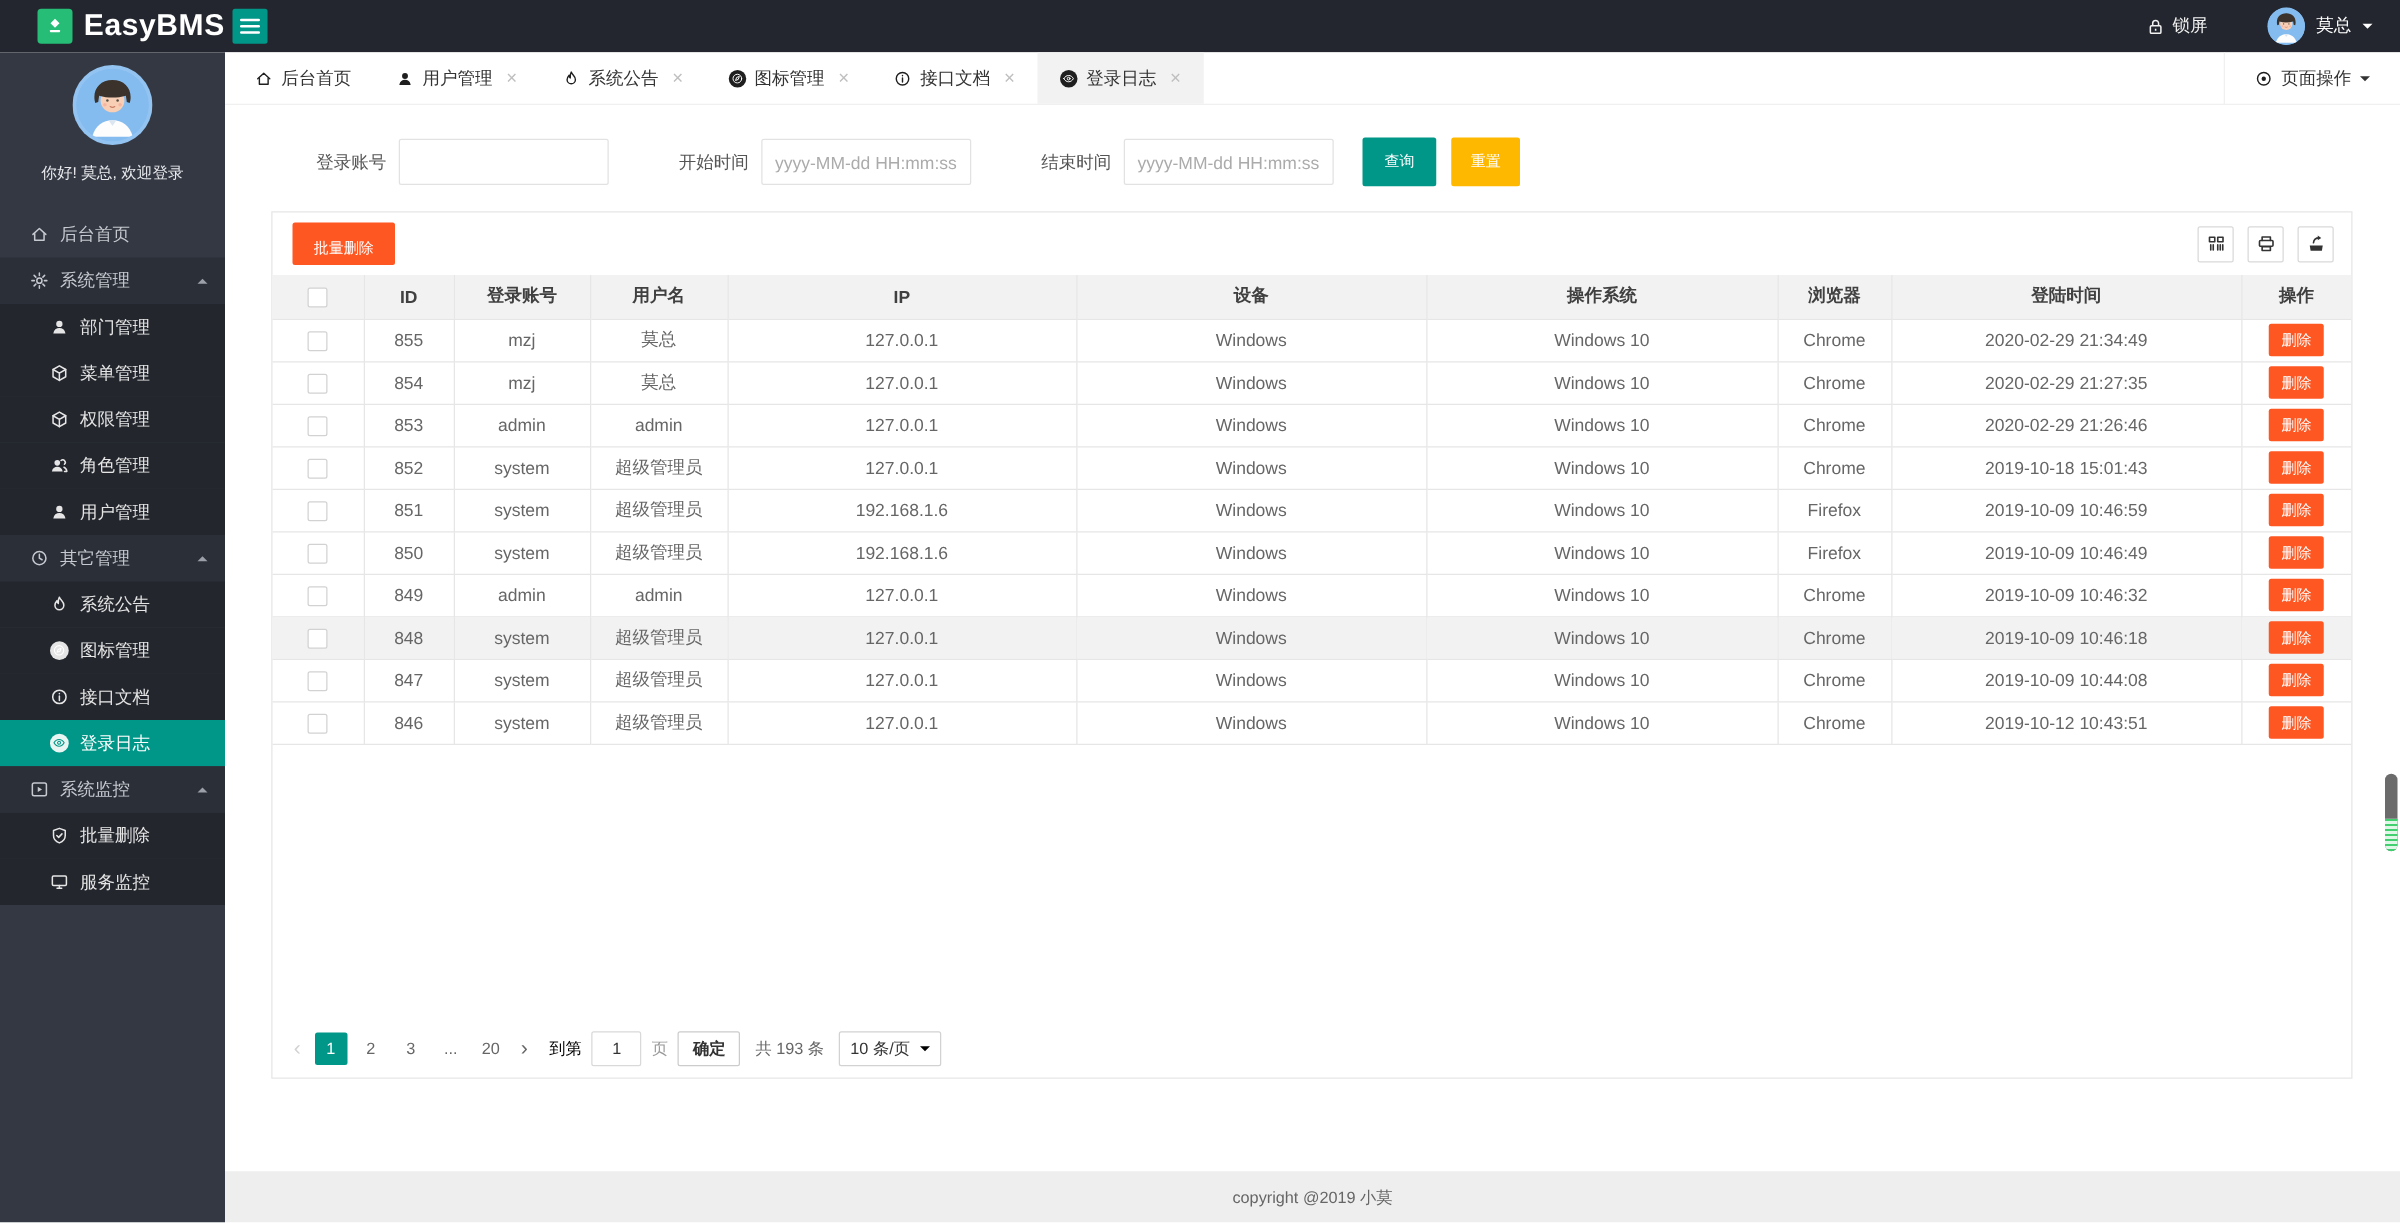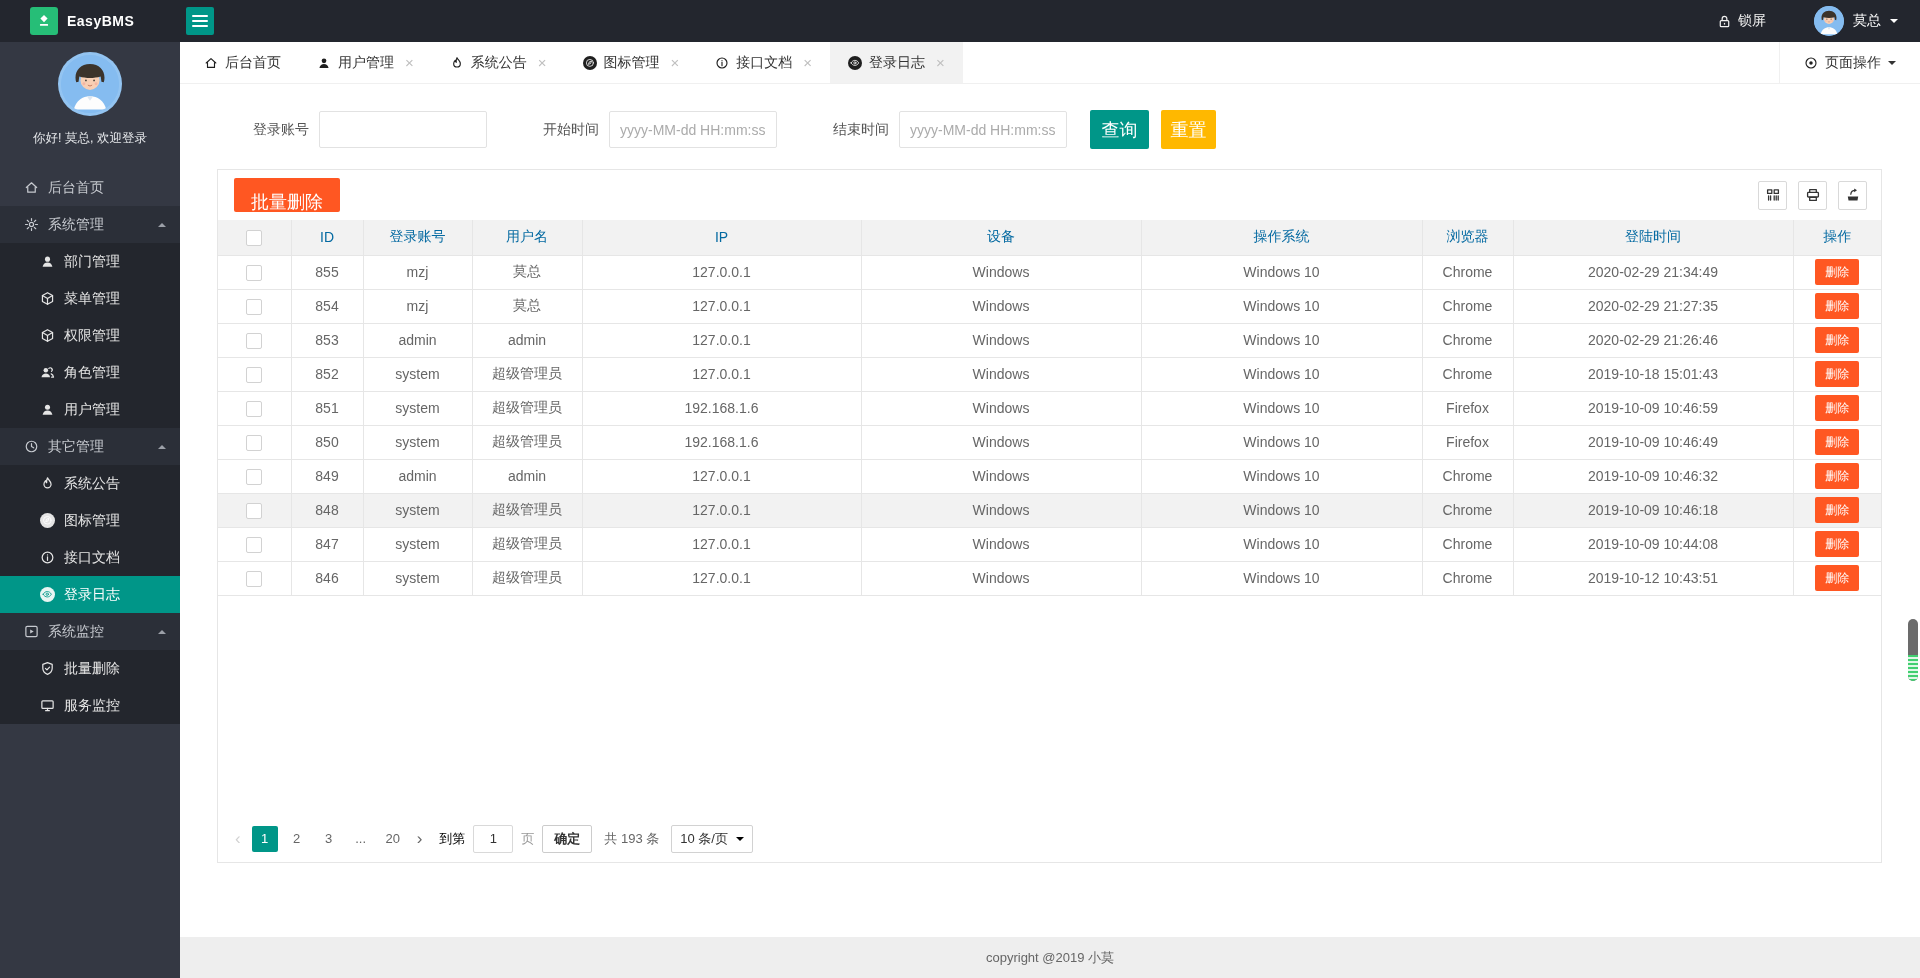--- a/index.html
+++ b/index.html
@@ -12,21 +12,21 @@
   body{
     width:1920px;height:978px;overflow:hidden;background:#fff;
     font-family:"Liberation Sans","DejaVu Sans",sans-serif;color:#333;
   }
   .app{width:1920px;height:978px;display:flex;flex-direction:column;}
 
   
   .topbar{height:42px;background:var(--header-bg);display:flex;align-items:center;color:#fff;flex:0 0 42px;}
   .brand{width:180px;display:flex;align-items:center;padding-left:30px;gap:9px;}
   .logo-mark{width:28px;height:28px;border-radius:3px;background:#26BE77;display:flex;align-items:center;justify-content:center;}
-  .logo-text{font-size:14px;font-weight:bold;letter-spacing:.5px;}
+  .logo-text{font-size:24px;font-weight:bold;letter-spacing:.5px;}
   .burger{width:28px;height:28px;margin-left:6px;border:none;border-radius:2px;background:var(--accent);
     display:flex;flex-direction:column;justify-content:center;gap:3px;align-items:center;cursor:pointer;padding:0;}
   .burger i{display:block;width:16px;height:2px;background:#fff;border-radius:1px;}
   .top-right{margin-left:auto;display:flex;align-items:center;}
   .lock{display:flex;align-items:center;gap:6px;font-size:14px;color:#f2f2f2;cursor:pointer;margin-right:48px;}
   .userbox{display:flex;align-items:center;gap:9px;font-size:14px;cursor:pointer;padding-right:22px;}
   .avatar{border-radius:50%;overflow:hidden;background:#85BCF0;display:block;}
   .avatar-sm{width:30px;height:30px;}
   .avatar svg{display:block;width:100%;height:100%;}
   .caret-down{width:0;height:0;border:4px solid transparent;border-top-color:currentColor;margin-top:4px;}
@@ -63,34 +63,34 @@
   .page-actions .ico{width:14px;height:14px;color:#1f1f1f;}
 
   .content{flex:1;position:relative;min-height:0;}
 
   
   .filter-row{display:flex;align-items:center;margin:26px 0 0 73px;}
   .f-label{font-size:14px;color:#555;margin-right:10px;white-space:nowrap;}
   .f-label.gap{margin-left:56px;}
   .f-input{width:168px;height:37px;border:1px solid #e2e2e2;border-radius:2px;padding:0 10px;font-size:14px;color:#0c4a6e;outline:none;font-family:inherit;}
   .f-input::placeholder{color:#ababab;}
-  .btn{border:none;border-radius:2px;color:#fff;font-size:18px;cursor:pointer;font-family:inherit;}
+  .btn{border:none;border-radius:2px;color:#fff;font-size:12px;cursor:pointer;font-family:inherit;}
   .btn-search{width:59px;height:39px;background:var(--accent);margin-left:23px;}
   .btn-reset{width:55px;height:39px;background:var(--warning);margin-left:12px;}
 
   
   .card{width:1665px;height:694px;margin:20px 0 0 37px;border:1px solid var(--border);display:flex;flex-direction:column;}
   .card-toolbar{padding:8px 14px 8px 16px;display:flex;align-items:center;}
   .btn-batch{height:34px;padding:12px 17px;background:var(--danger);}
   .tool-icons{margin-left:auto;display:flex;gap:11px;}
   .tool-btn{width:29px;height:29px;border:1px solid #d9d9d9;border-radius:2px;background:#fff;display:flex;align-items:center;justify-content:center;cursor:pointer;color:#333;padding:0;}
   .tool-btn .ico{width:16px;height:16px;}
 
   table.grid{border-collapse:collapse;table-layout:fixed;width:1663px;font-size:14px;color:#666;}
-  .grid th{background:#f2f2f2;height:35px;font-weight:normal;color:#0369a1;border-bottom:1px solid var(--border);border-right:1px solid var(--border);}
+  .grid th{background:#f2f2f2;height:35px;font-weight:bold;color:#404040;border-bottom:1px solid var(--border);border-right:1px solid var(--border);}
   .grid td{height:34px;text-align:center;border-bottom:1px solid var(--border);border-right:1px solid var(--border);overflow:hidden;white-space:nowrap;}
   .grid th:last-child,.grid td:last-child{border-right:none;}
   .grid tr.hl td{background:#f2f2f2;}
   .cb{display:inline-block;width:16px;height:16px;border:1px solid #d2d2d2;border-radius:2px;background:#fff;vertical-align:middle;cursor:pointer;}
   .btn-del{height:26px;padding:0 10px;background:var(--danger);font-size:12px;}
 
   .card-spacer{flex:1;}
 
   
   .pager{display:flex;align-items:center;gap:8px;padding:0 0 9px 14px;font-size:13px;color:#666;height:38px;flex:0 0 38px;}

